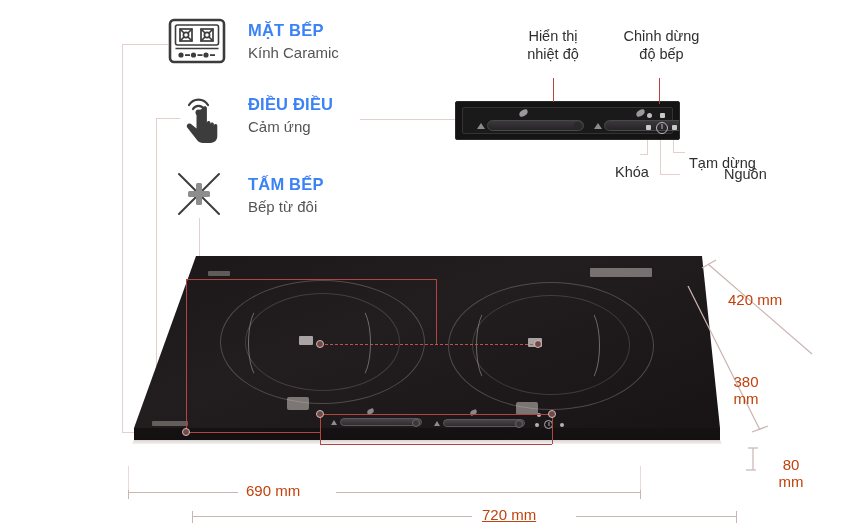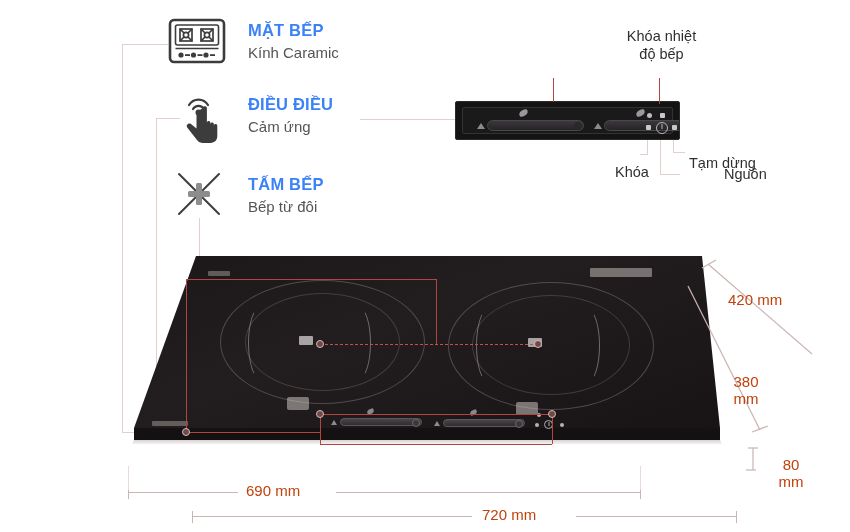--- a/index.html
+++ b/index.html
@@ -278,23 +278,27 @@
     <div class="dotbtn" style="left:191px; top:11px;"></div>
     <div class="sqbtn" style="left:204px; top:11px;"></div>
     <div class="sqbtn" style="left:190px; top:23px;"></div>
     <div class="pwrbtn" style="left:200px; top:20px;"></div>
     <div class="sqbtn" style="left:216px; top:23px;"></div>
   </div>
 
   <div class="ln v redf" style="left:553px; top:78px; height:24px;"></div>
   <div class="ln v redf" style="left:659px; top:78px; height:26px;"></div>
 
+  <div class="callout abs" style="left:498px; top:28px; width:110px;">
+    <span>Hiển thị</span><br>
+    <span>nhiệt độ</span>
+  </div>
 
   <div class="callout abs" style="left:604px; top:28px; width:115px;">
-    <span>Khóa nhiệt</span><br>
+    <span>Chỉnh dừng</span><br>
     <span>độ bếp</span>
   </div>
 
   <div class="ln v" style="left:647px; top:140px; height:14px;"></div>
   <div class="ln h" style="left:640px; top:154px; width:8px;"></div>
   <div class="callout left abs" style="left:615px; top:164px;text-align:center;">Khóa</div>
 
   <div class="ln v" style="left:660px; top:140px; height:34px;"></div>
   <div class="ln h" style="left:660px; top:174px; width:20px;"></div>
   <div class="callout left abs" style="left:684px; top:166px;margin-left:40px;">Nguồn</div>
@@ -406,20 +410,20 @@
   </div>
 
   <div class="ln" style="left:128px; top:487px; width:1px; height:12px; background:#c9b5b2;"></div>
   <div class="ln h" style="left:128px; top:492px; width:110px; background:#c9b5b2;"></div>
   <div class="dim abs" style="left:246px; top:482px;">690 mm</div>
   <div class="ln h" style="left:336px; top:492px; width:304px; background:#c9b5b2;"></div>
   <div class="ln" style="left:640px; top:487px; width:1px; height:12px; background:#c9b5b2;"></div>
 
   <div class="ln" style="left:192px; top:511px; width:1px; height:12px; background:#c9b5b2;"></div>
   <div class="ln h" style="left:192px; top:516px; width:280px; background:#c9b5b2;"></div>
-  <div class="dim abs" style="left:482px; top:506px;">720 mm</div>
+  <div class="dim abs" style="left:482px; top:506px;text-decoration:underline;">720 mm</div>
   <div class="ln h" style="left:576px; top:516px; width:160px; background:#c9b5b2;"></div>
   <div class="ln" style="left:736px; top:511px; width:1px; height:12px; background:#c9b5b2;"></div>
 
   <div class="ln v" style="left:128px; top:466px; height:24px; background:#e8dad8;"></div>
   <div class="ln v" style="left:640px; top:466px; height:24px; background:#e8dad8;"></div>
 
 </div>
 
 </body></html>

